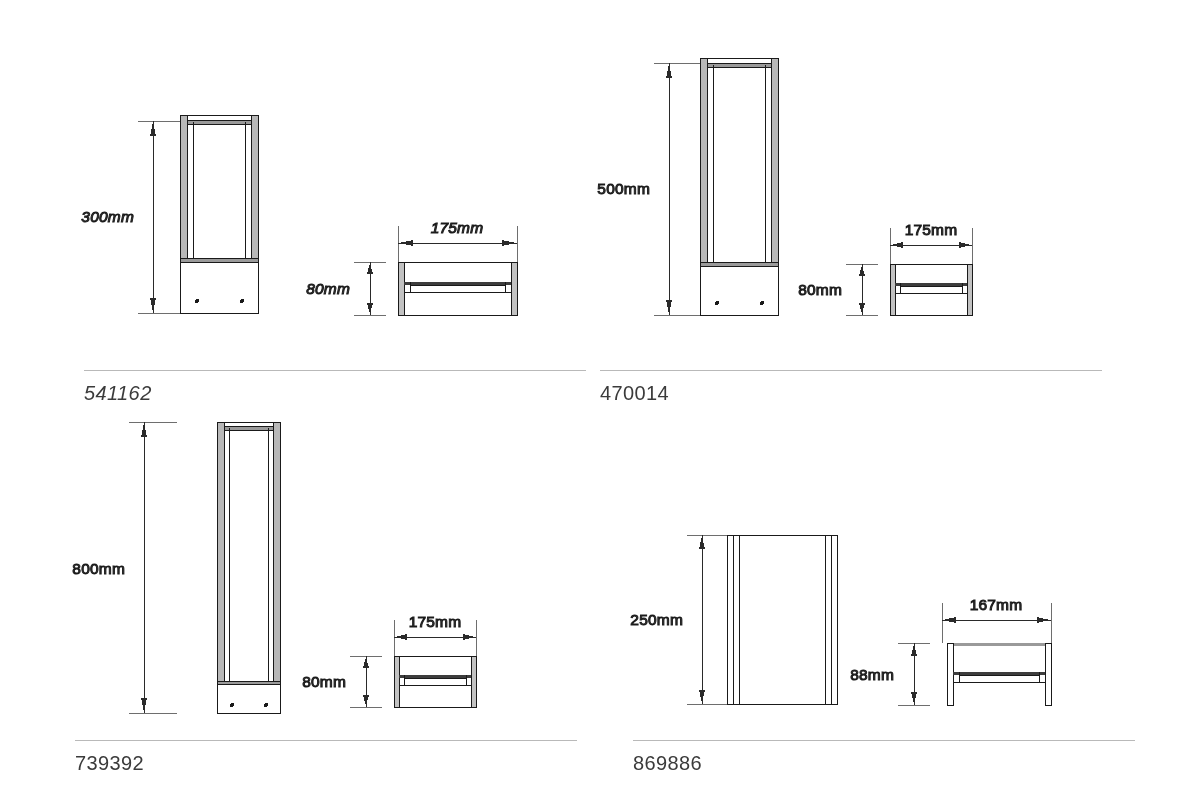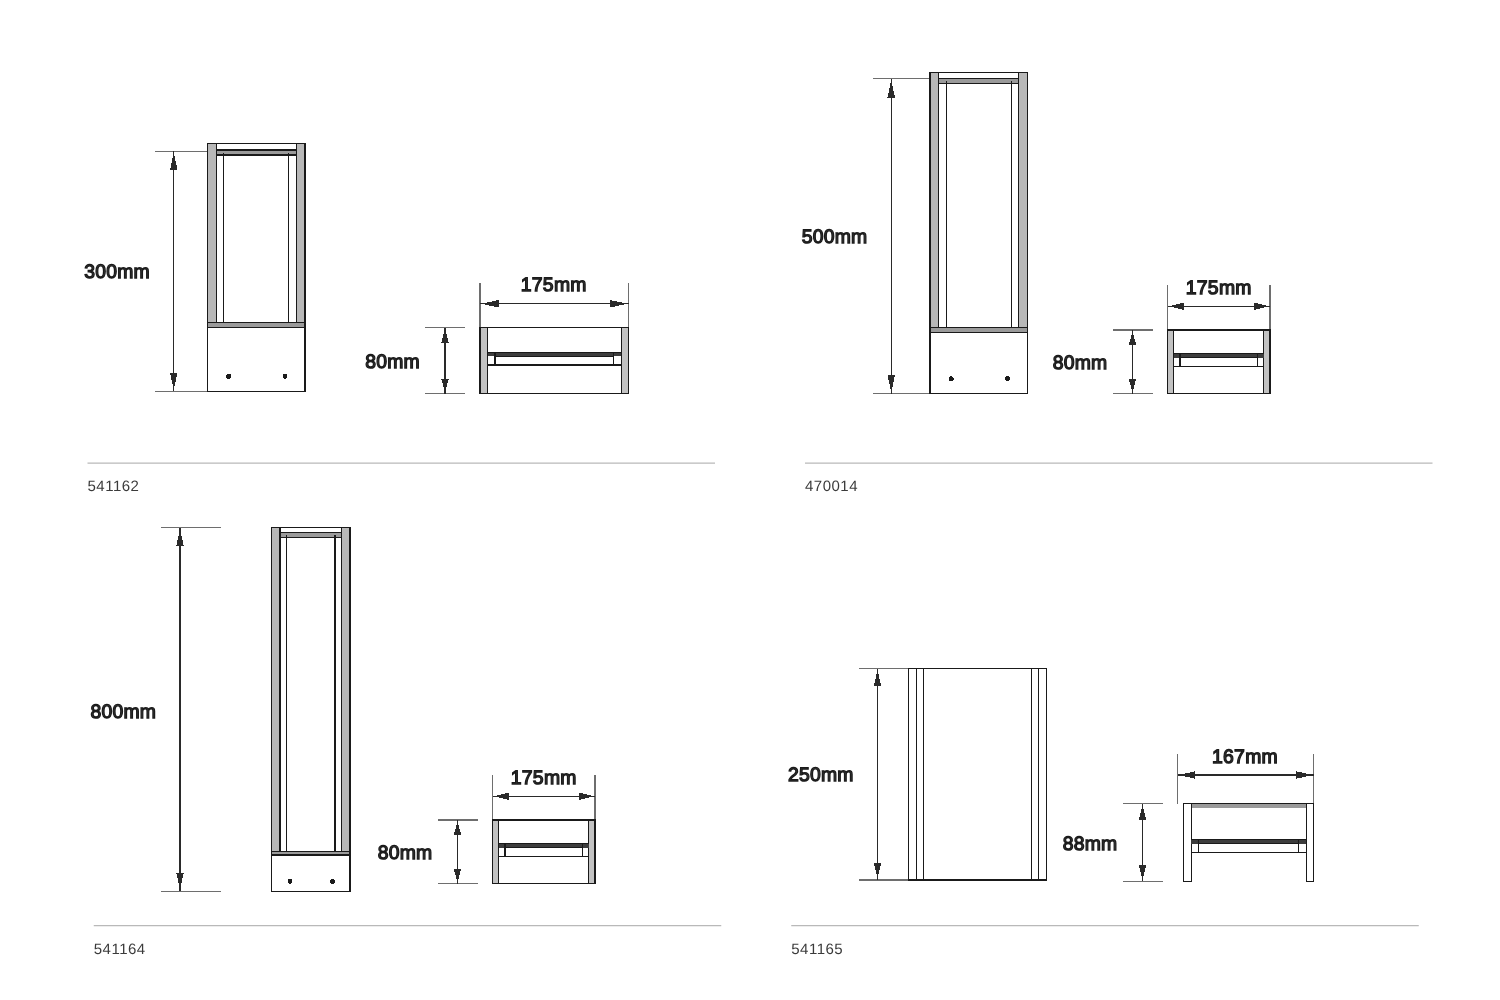--- a/index.html
+++ b/index.html
@@ -38,40 +38,40 @@
     left: 18px;
     top: 340px;
     width: 502px;
     height: 1px;
     background: #b9b9b9;
   }
   .code {
     position: absolute;
     left: 18px;
     top: 352px;
-    font-size: 12px;
+    font-size: 20px;
     letter-spacing: 0.4px;
     color: #3b3b3b;
     white-space: nowrap;
     text-align: center;
   }
   svg { display: block; overflow: visible; }
   .dim-text {
     font-family: "Liberation Sans", sans-serif;
     font-size: 15.5px;
     fill: #3b3b3b;
     letter-spacing: 0.2px;
   }
 </style>
 </head>
 <body>
 
 <div id="sheet">
 
-  <div class="panel" style="left:52px; top:30px;">
+  <div class="panel" style="left:66px; top:30px;font-style:italic;">
     <svg class="panel-canvas" viewBox="0 0 560 340">
       <g stroke="#1a1a1a" fill="none" stroke-width="1" shape-rendering="crispEdges">
 
         <line x1="72" y1="91" x2="120" y2="91" stroke="#6e6e6e"></line>
         <line x1="72" y1="283" x2="120" y2="283" stroke="#6e6e6e"></line>
 
         <line x1="87" y1="91" x2="87" y2="283" stroke="#2a2a2a"></line>
         <polygon points="87,92 84,106 90,106" fill="#2a2a2a" stroke="none"></polygon>
         <polygon points="87,282 84,268 90,268" fill="#2a2a2a" stroke="none"></polygon>
         <text class="dim-text" x="68" y="192" text-anchor="end">300mm</text>
@@ -114,21 +114,21 @@
         <rect x="338" y="252" width="107" height="3" fill="#3d3d3d" stroke="none"></rect>
         <rect x="344" y="255" width="95" height="7" fill="#ffffff"></rect>
         <line x1="344" y1="252" x2="344" y2="262"></line>
         <line x1="439" y1="252" x2="439" y2="262"></line>
       </g>
     </svg>
     <div class="rule"></div>
     <div class="code">541162</div>
   </div>
 
-  <div class="panel" style="left:626px; top:30px;">
+  <div class="panel" style="left:582px; top:30px;">
     <svg class="panel-canvas" viewBox="0 0 560 340">
       <g stroke="#1a1a1a" fill="none" stroke-width="1" shape-rendering="crispEdges">
 
         <line x1="72" y1="33" x2="120" y2="33" stroke="#6e6e6e"></line>
         <line x1="72" y1="285" x2="120" y2="285" stroke="#6e6e6e"></line>
         <line x1="87" y1="33" x2="87" y2="285" stroke="#2a2a2a"></line>
         <polygon points="87,34 84,48 90,48" fill="#2a2a2a" stroke="none"></polygon>
         <polygon points="87,284 84,270 90,270" fill="#2a2a2a" stroke="none"></polygon>
         <text class="dim-text" x="68" y="164" text-anchor="end">500mm</text>
 
@@ -211,21 +211,21 @@
         <rect x="337" y="256" width="5" height="51" fill="#c2c2c2"></rect>
         <rect x="414" y="256" width="5" height="51" fill="#c2c2c2"></rect>
         <rect x="342" y="275" width="72" height="10" fill="#ffffff"></rect>
         <rect x="342" y="275" width="72" height="3" fill="#3d3d3d" stroke="none"></rect>
         <rect x="347" y="278" width="62" height="7" fill="#ffffff"></rect>
         <line x1="347" y1="275" x2="347" y2="285"></line>
         <line x1="409" y1="275" x2="409" y2="285"></line>
       </g>
     </svg>
     <div class="rule"></div>
-    <div class="code">541164</div>
+    <div class="code">739392</div>
   </div>
 
   <div class="panel" style="left:615px; top:400px;">
     <svg class="panel-canvas" viewBox="0 0 560 340">
       <g stroke="#1a1a1a" fill="none" stroke-width="1" shape-rendering="crispEdges">
 
         <line x1="72" y1="135" x2="120" y2="135" stroke="#6e6e6e"></line>
         <line x1="72" y1="304" x2="120" y2="304" stroke="#6e6e6e"></line>
         <line x1="87" y1="135" x2="87" y2="304" stroke="#2a2a2a"></line>
         <polygon points="87,136 84,149 90,149" fill="#2a2a2a" stroke="none"></polygon>
@@ -264,16 +264,16 @@
         <rect x="338" y="272" width="92" height="10" fill="#ffffff"></rect>
         <rect x="338" y="272" width="92" height="3" fill="#3d3d3d" stroke="none"></rect>
         <rect x="344" y="275" width="80" height="7" fill="#ffffff"></rect>
         <line x1="344" y1="272" x2="344" y2="282"></line>
         <line x1="424" y1="272" x2="424" y2="282"></line>
 
         <line x1="338" y1="282" x2="430" y2="282"></line>
       </g>
     </svg>
     <div class="rule"></div>
-    <div class="code">541165</div>
+    <div class="code">869886</div>
   </div>
 
 </div>
 
 </body></html>

